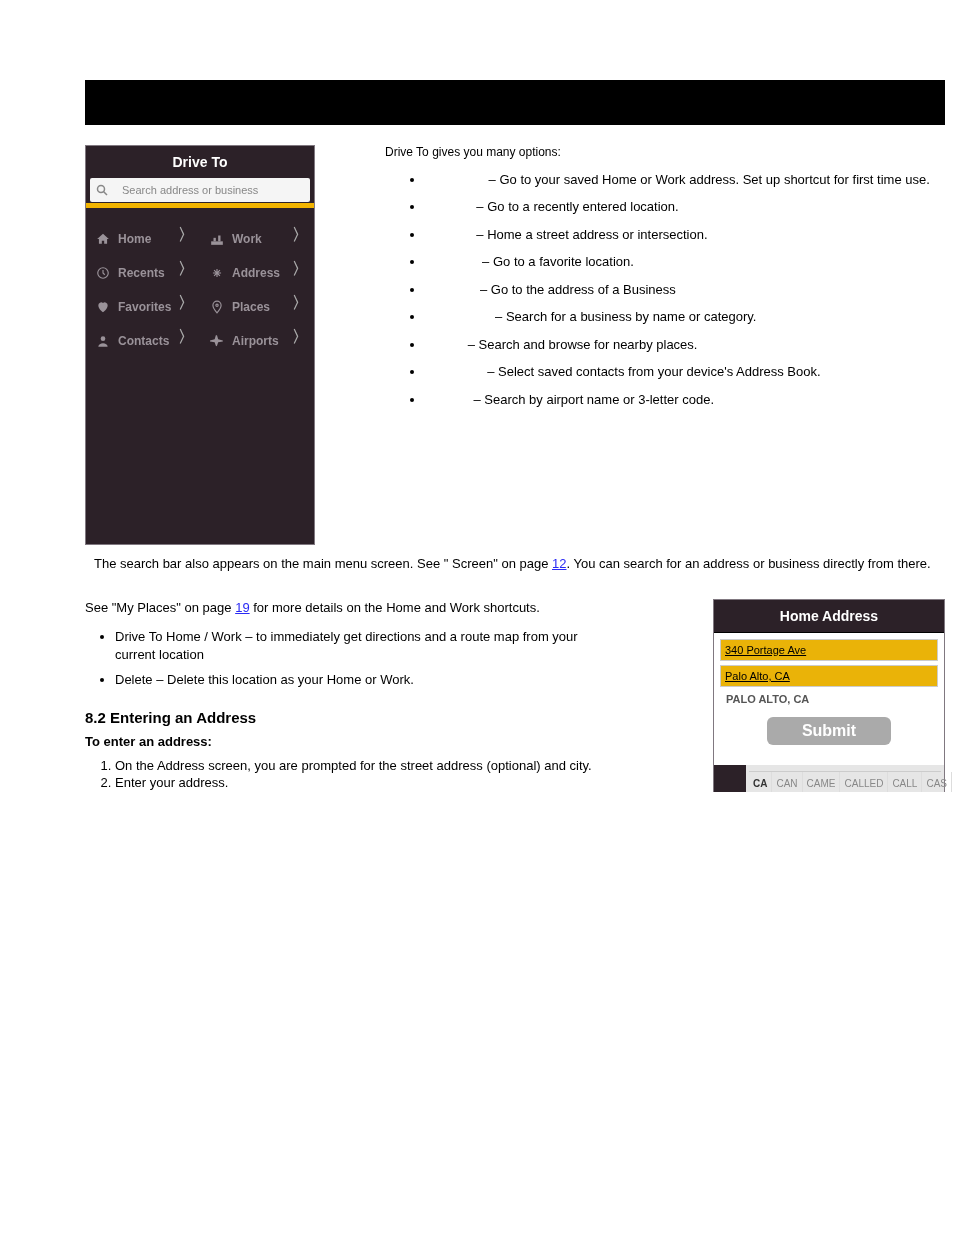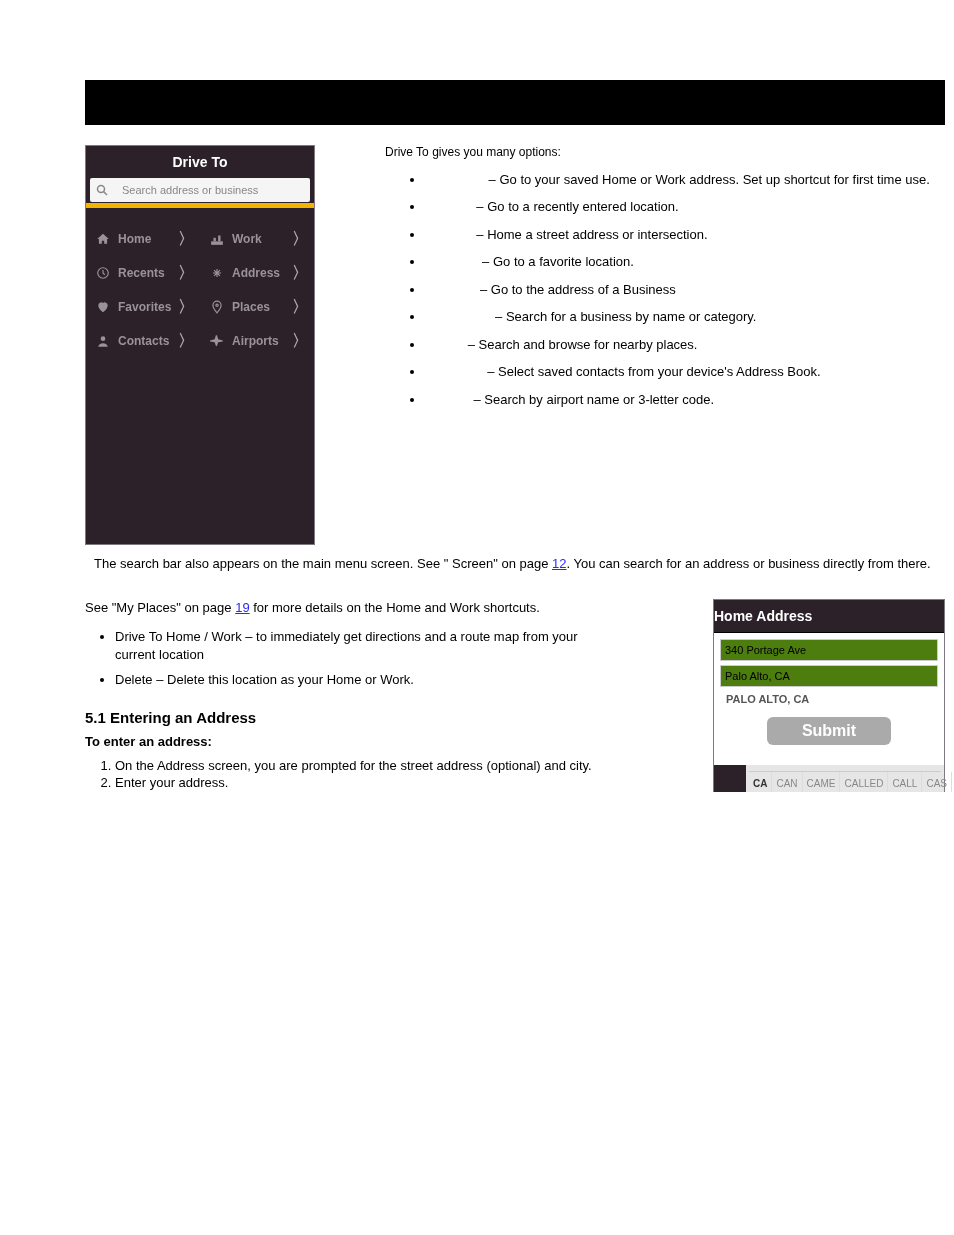--- a/index.html
+++ b/index.html
@@ -56,21 +56,21 @@
     white-space: nowrap;
   }
   .dt-yellow { height: 5px; background: #f2b400; margin-top: 1px; }
   .dt-grid {
     display: grid;
     grid-template-columns: 1fr 1fr;
     margin-top: 14px;
   }
   .dt-cell {
     display: flex;
-    align-items: center;
+    align-items: flex-end;
     padding: 10px 0 10px 8px;
     color: #9a9299;
     font-weight: bold;
     font-size: 12px;
     position: relative;
   }
   .dt-cell .dt-icon { width: 18px; display:flex; justify-content:center; }
   .dt-cell .dt-label { margin-left: 6px; }
   .dt-chevron {
     position: absolute;
@@ -110,34 +110,35 @@
     right: 0;
     top: 0;
     width: 232px;
     border: 1px solid #807880;
     background: #2c2128;
     font-family: -apple-system, Helvetica, Arial, sans-serif;
   }
   .ha-title {
     color: #fff;
     font-weight: bold;
-    text-align: left;
+    text-align: center;
     padding: 8px 0;
     font-size: 14px;
     border-bottom: 1px solid #000;
   }
   .ha-body { background:#fff; padding: 6px; }
   .ha-input {
     width: 100%;
     height: 22px;
     border: 1px solid #ccc;
     font-size: 11px;
     padding: 0 4px;
     margin-bottom: 4px;
-    background: #4d7c0f;
+    background: #eab308;
+    text-decoration: underline;
   }
   .ha-sugg {
     font-size: 11px;
     color: #555;
     font-weight: bold;
     margin: 2px 6px 12px 6px;
   }
   .ha-submit {
     display: block;
     margin: 6px auto 14px auto;
@@ -461,21 +462,21 @@
 
     <div class="left-copy">
       <p>
         <span>See "My Places" on page </span><span class="link-blue">19</span><span> for more details on the Home and Work shortcuts.</span>
       </p>
       <ul class="numlist" style="list-style:disc;">
         <li>Drive To Home / Work – to immediately get directions and a route map from your current location</li>
         <li>Delete – Delete this location as your Home or Work.</li>
       </ul>
 
-      <div class="section-heading">5.1 Entering an Address</div>
+      <div class="section-heading">8.2 Entering an Address</div>
       <div class="subheading">To enter an address:</div>
       <ol class="steps">
         <li>On the Address screen, you are prompted for the street address (optional) and city.</li>
         <li>Enter your address.</li>
       </ol>
     </div>
   </div>
 
 </div>
 

